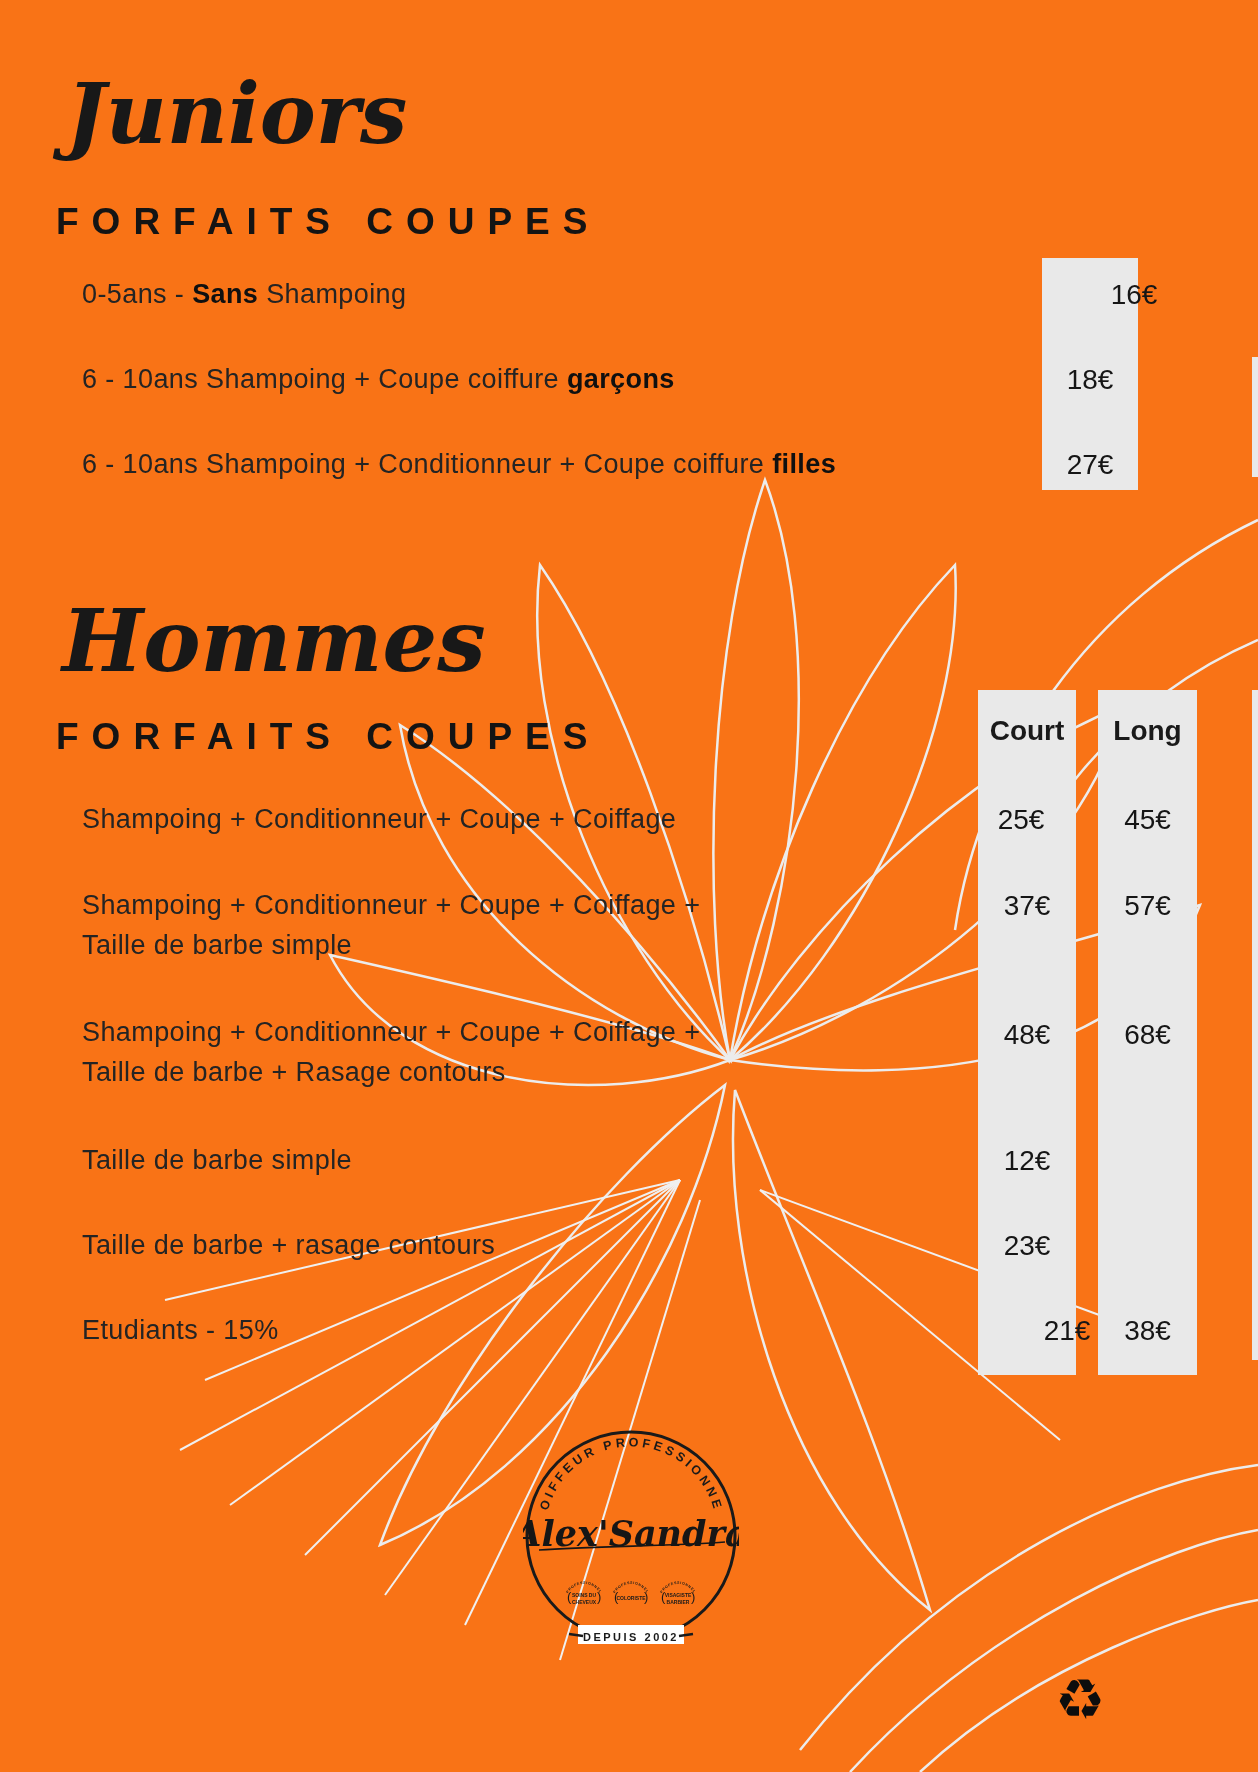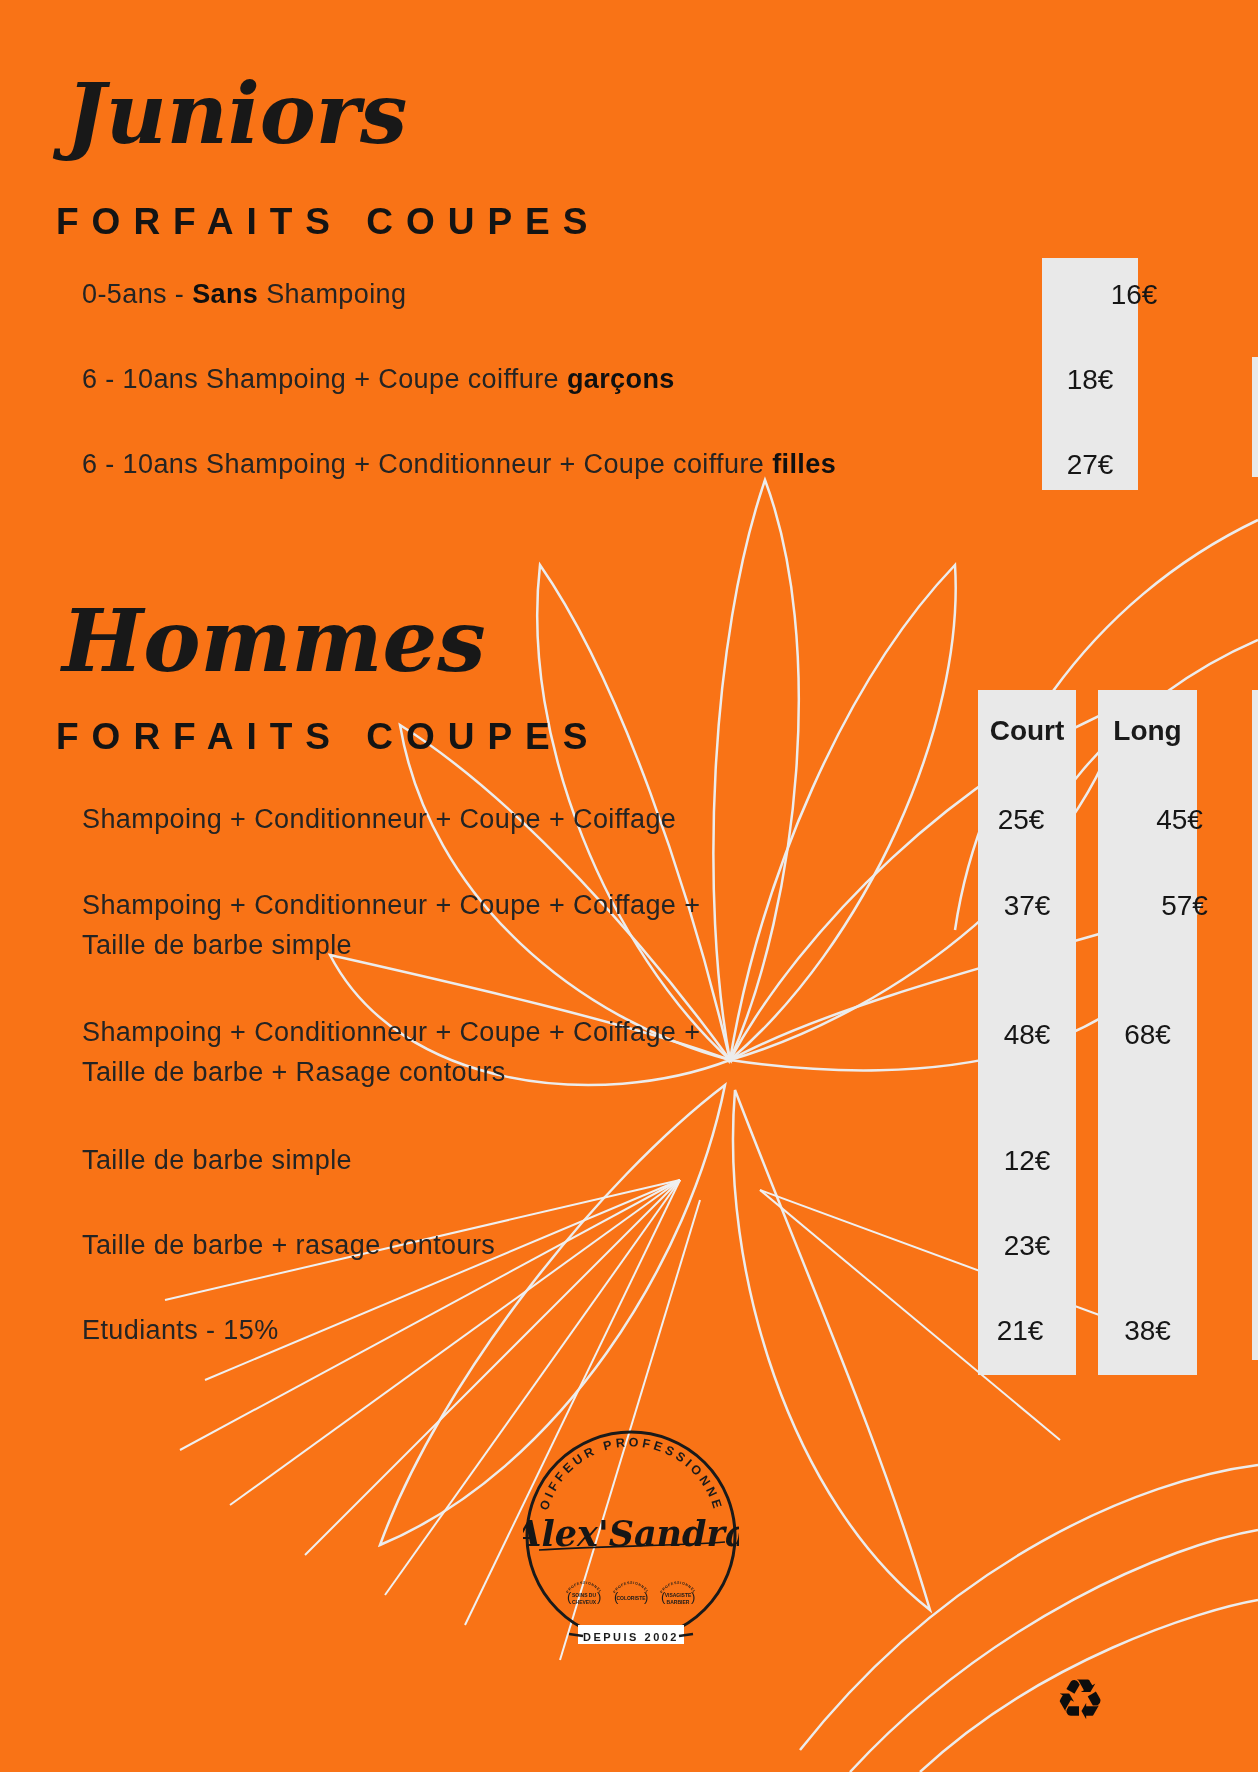--- a/index.html
+++ b/index.html
@@ -103,40 +103,40 @@
 
   <div class="graybox" style="left:978px;top:690px;width:98px;height:685px;"></div>
   <div class="graybox" style="left:1098px;top:690px;width:99px;height:685px;"></div>
   <div class="graybox" style="left:1252px;top:690px;width:6px;height:670px;"></div>
 
   <div class="colhead" style="left:978px;top:717px;width:98px;">Court</div>
   <div class="colhead" style="left:1098px;top:717px;width:99px;">Long</div>
 
   <div class="row-text" style="top:806px;">Shampoing + Conditionneur + Coupe + Coiffage</div>
   <div class="price" style="left:978px;top:806px;width:86px;">25€</div>
-  <div class="price" style="left:1098px;top:806px;width:99px;padding-left:32px;">45€</div>
+  <div class="price" style="left:1098px;top:806px;width:99px;">45€</div>
 
   <div class="row-text" style="top:892px;">Shampoing + Conditionneur + Coupe + Coiffage +</div>
   <div class="row-text" style="top:932px;">Taille de barbe simple</div>
   <div class="price" style="left:978px;top:892px;width:98px;">37€</div>
-  <div class="price" style="left:1098px;top:892px;width:99px;padding-left:37px;">57€</div>
+  <div class="price" style="left:1098px;top:892px;width:99px;">57€</div>
 
   <div class="row-text" style="top:1019px;">Shampoing + Conditionneur + Coupe + Coiffage +</div>
   <div class="row-text" style="top:1059px;">Taille de barbe + Rasage contours</div>
   <div class="price" style="left:978px;top:1021px;width:98px;">48€</div>
   <div class="price" style="left:1098px;top:1021px;width:99px;">68€</div>
 
   <div class="row-text" style="top:1147px;">Taille de barbe simple</div>
   <div class="price" style="left:978px;top:1147px;width:98px;">12€</div>
 
   <div class="row-text" style="top:1232px;">Taille de barbe + rasage contours</div>
   <div class="price" style="left:978px;top:1232px;width:98px;">23€</div>
 
   <div class="row-text" style="top:1317px;">Etudiants - 15%</div>
-  <div class="price" style="left:978px;top:1317px;width:84px;">21€</div>
+  <div class="price" style="left:978px;top:1317px;width:84px;padding-left:47px;">21€</div>
   <div class="price" style="left:1098px;top:1317px;width:99px;">38€</div>
 
   <div class="logo-wrap">
     <svg width="216" height="216" viewBox="0 0 216 216">
       <circle cx="108" cy="108" r="104" fill="none" stroke="#1a1a1a" stroke-width="3"></circle>
 
       <rect x="55" y="197" width="106" height="22" fill="#ffffff"></rect>
 
       <defs>
         <path id="arcTop" d="M 24,86 A 86,86 0 0 1 192,86"></path>

